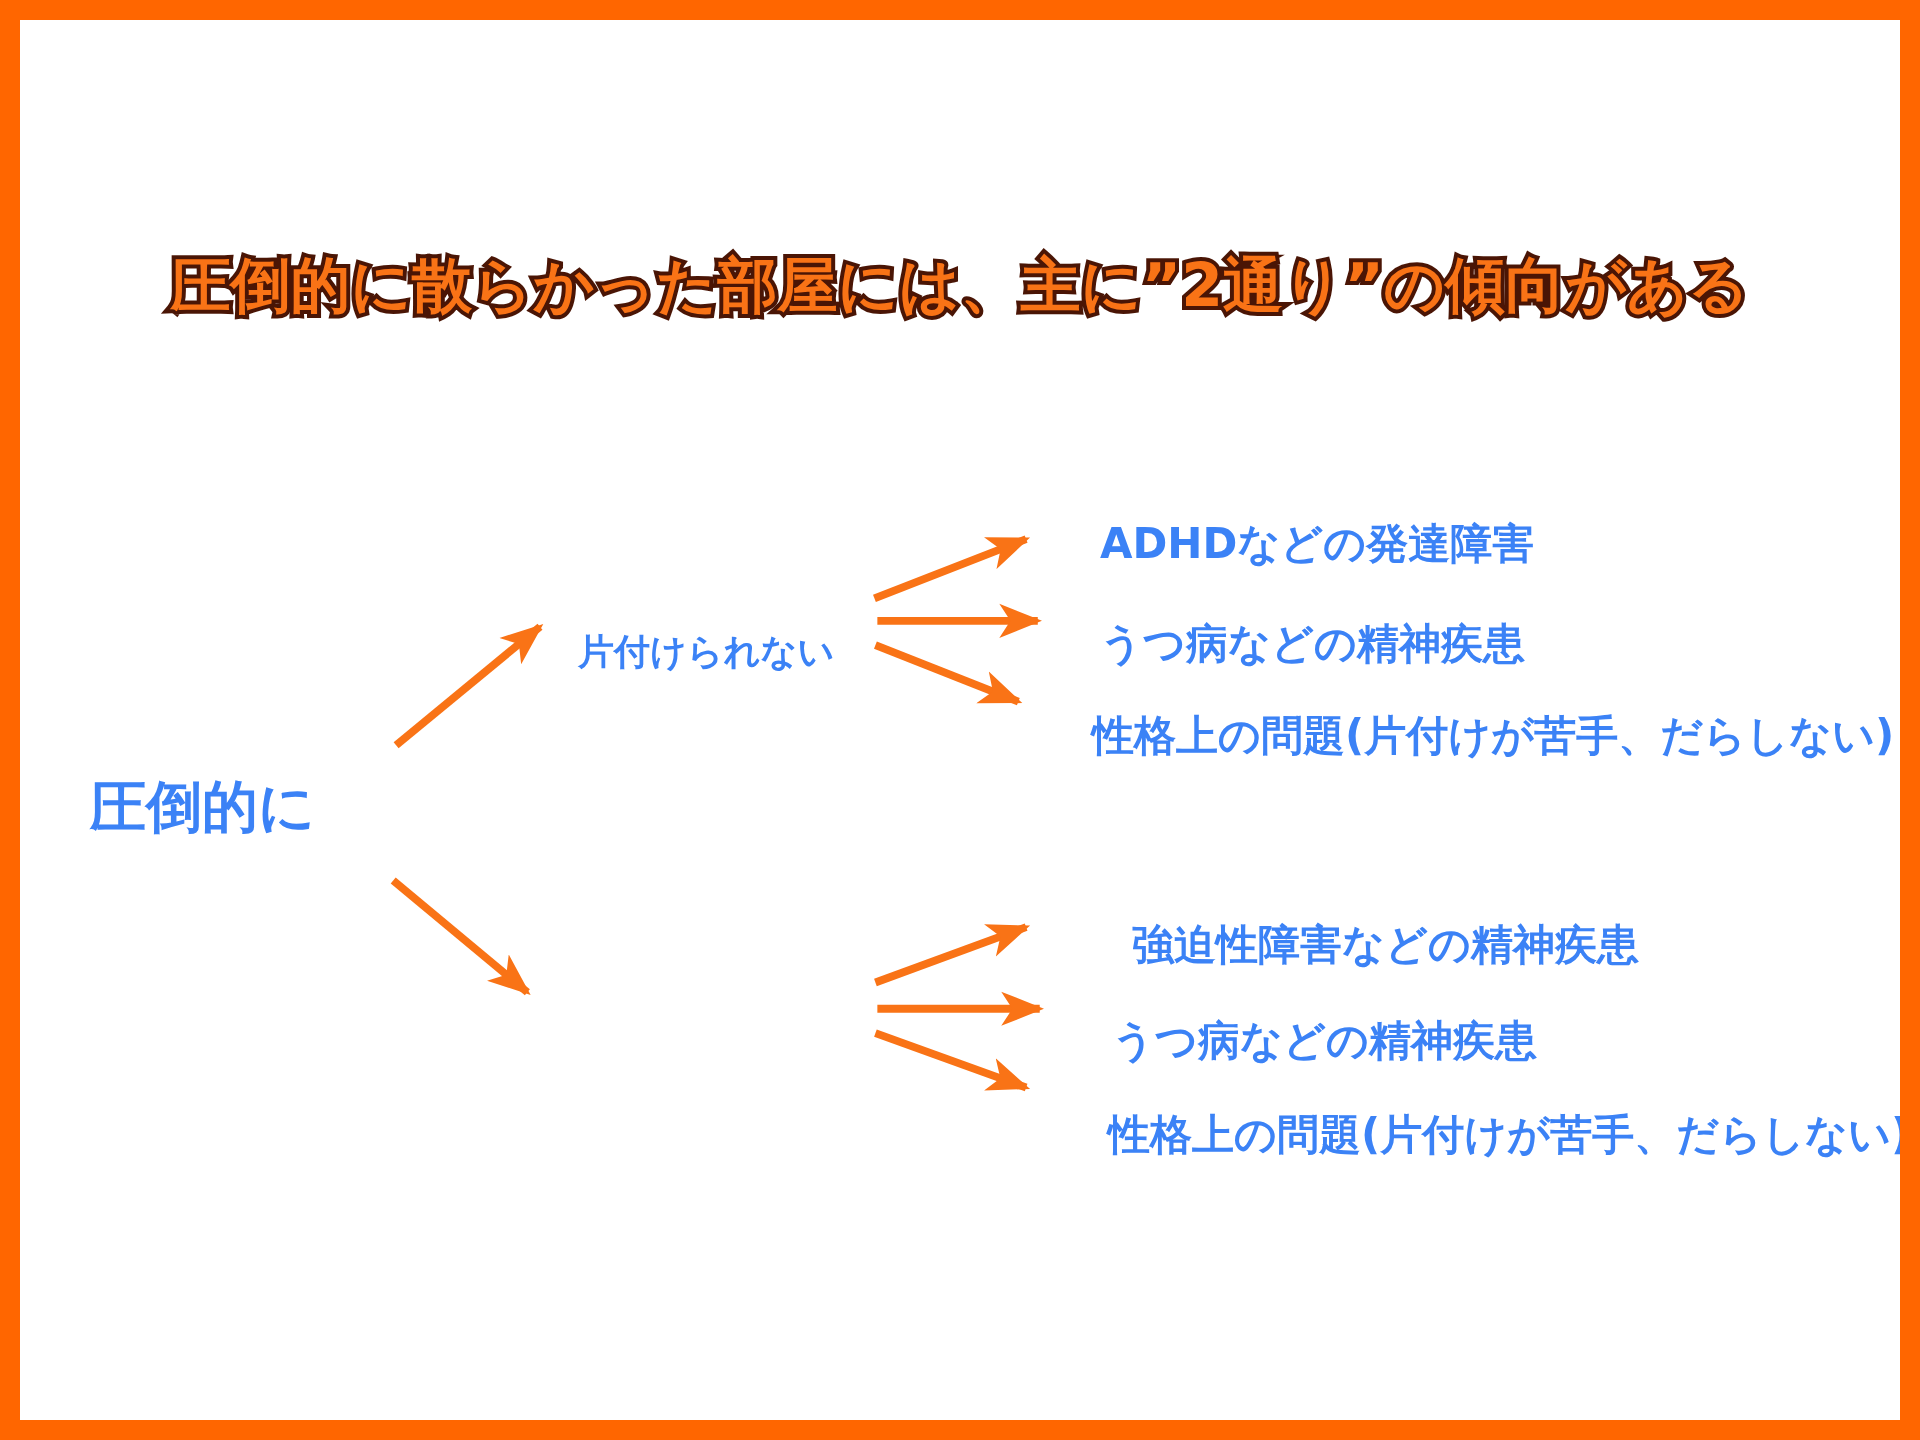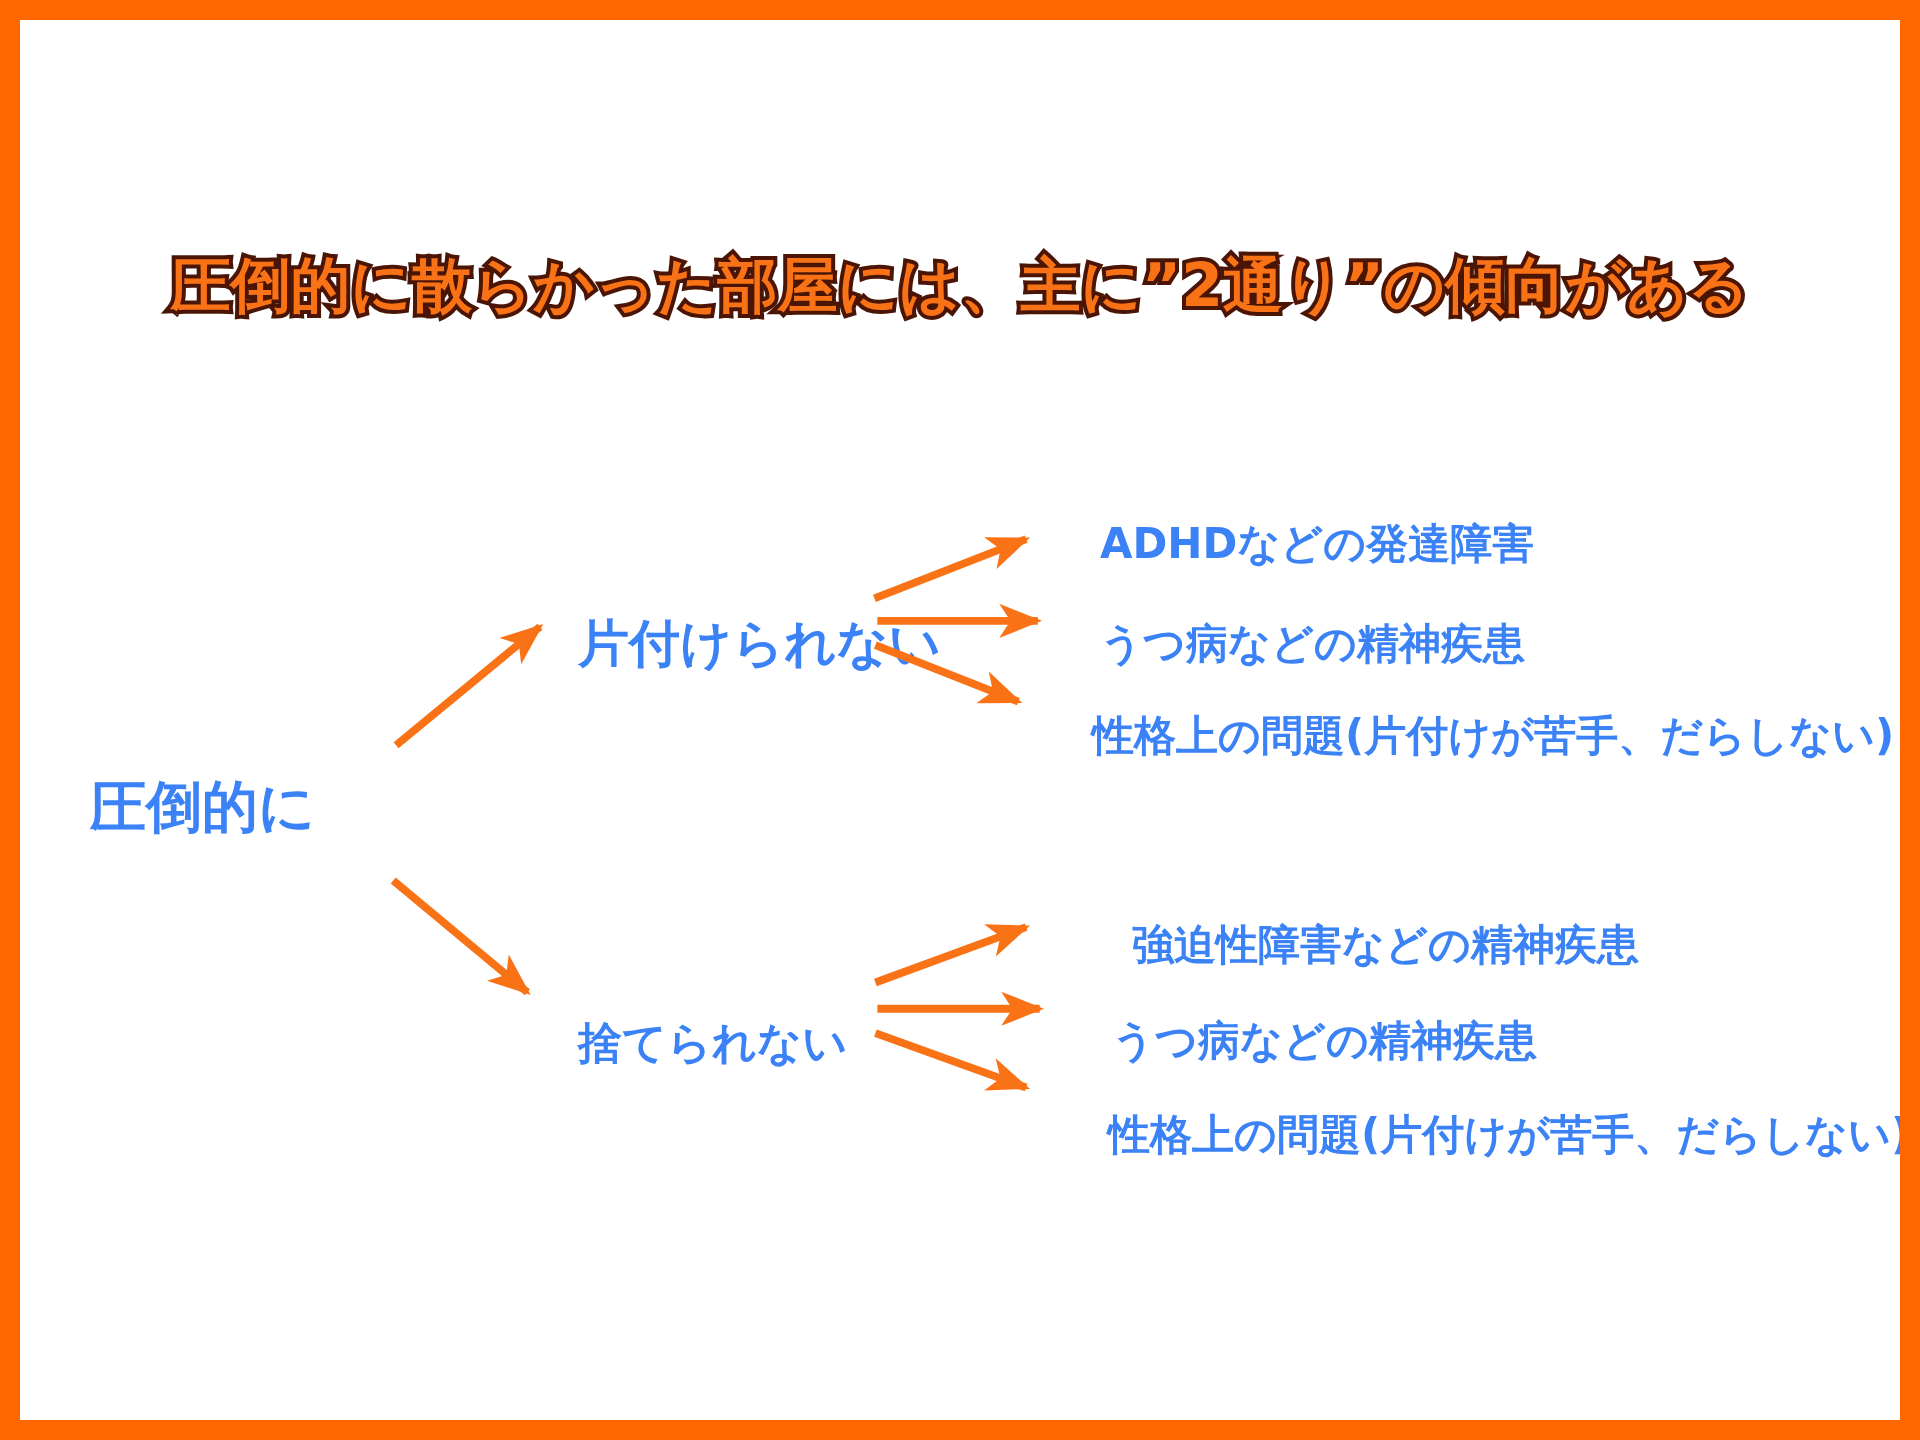--- a/index.html
+++ b/index.html
@@ -28,21 +28,21 @@
     white-space: nowrap;
     letter-spacing: 0px;
   }
   .node {
     position: absolute;
     color: #3b82f6;
     font-weight: 700;
     white-space: nowrap;
   }
   .root    { left: 70px;  top: 758px;  font-size: 56px; line-height: 58px; }
-  .branch1 { left: 558px; top: 590px;  font-size: 51px; }
+  .branch1 { left: 558px; top: 608px;  font-size: 36px; }
   .branch2 { left: 558px; top: 994px;  font-size: 44px; }
   .leaf    { font-size: 42px; }
   .leaf-a1 { left: 1080px; top: 496px; }
   .leaf-a2 { left: 1080px; top: 596px; }
   .leaf-a3 { left: 1072px; top: 688px; }
   .leaf-b1 { left: 1068px; top: 897px; margin-left: 44px; }
   .leaf-b2 { left: 1092px; top: 993px; }
   .leaf-b3 { left: 1088px; top: 1087px; }
   .arrows {
     position: absolute;
@@ -56,21 +56,20 @@
 
 <div class="frame">
 
   <h1 class="title">圧倒的に散らかった部屋には、主に”2通り”の傾向がある</h1>
 
   <div class="node root">
     <div>圧倒的に</div>
   </div>
 
   <div class="node branch1">片付けられない</div>
-  <div class="node branch2">捨てられない</div>
 
   <div class="node leaf leaf-a1">ADHDなどの発達障害</div>
   <div class="node leaf leaf-a2">うつ病などの精神疾患</div>
   <div class="node leaf leaf-a3">性格上の問題(片付けが苦手、だらしない)</div>
 
   <div class="node leaf leaf-b1">強迫性障害などの精神疾患</div>
   <div class="node leaf leaf-b2">うつ病などの精神疾患</div>
   <div class="node leaf leaf-b3">性格上の問題(片付けが苦手、だらしない)</div>
 
   <svg class="arrows" viewBox="0 0 1920 1440">

